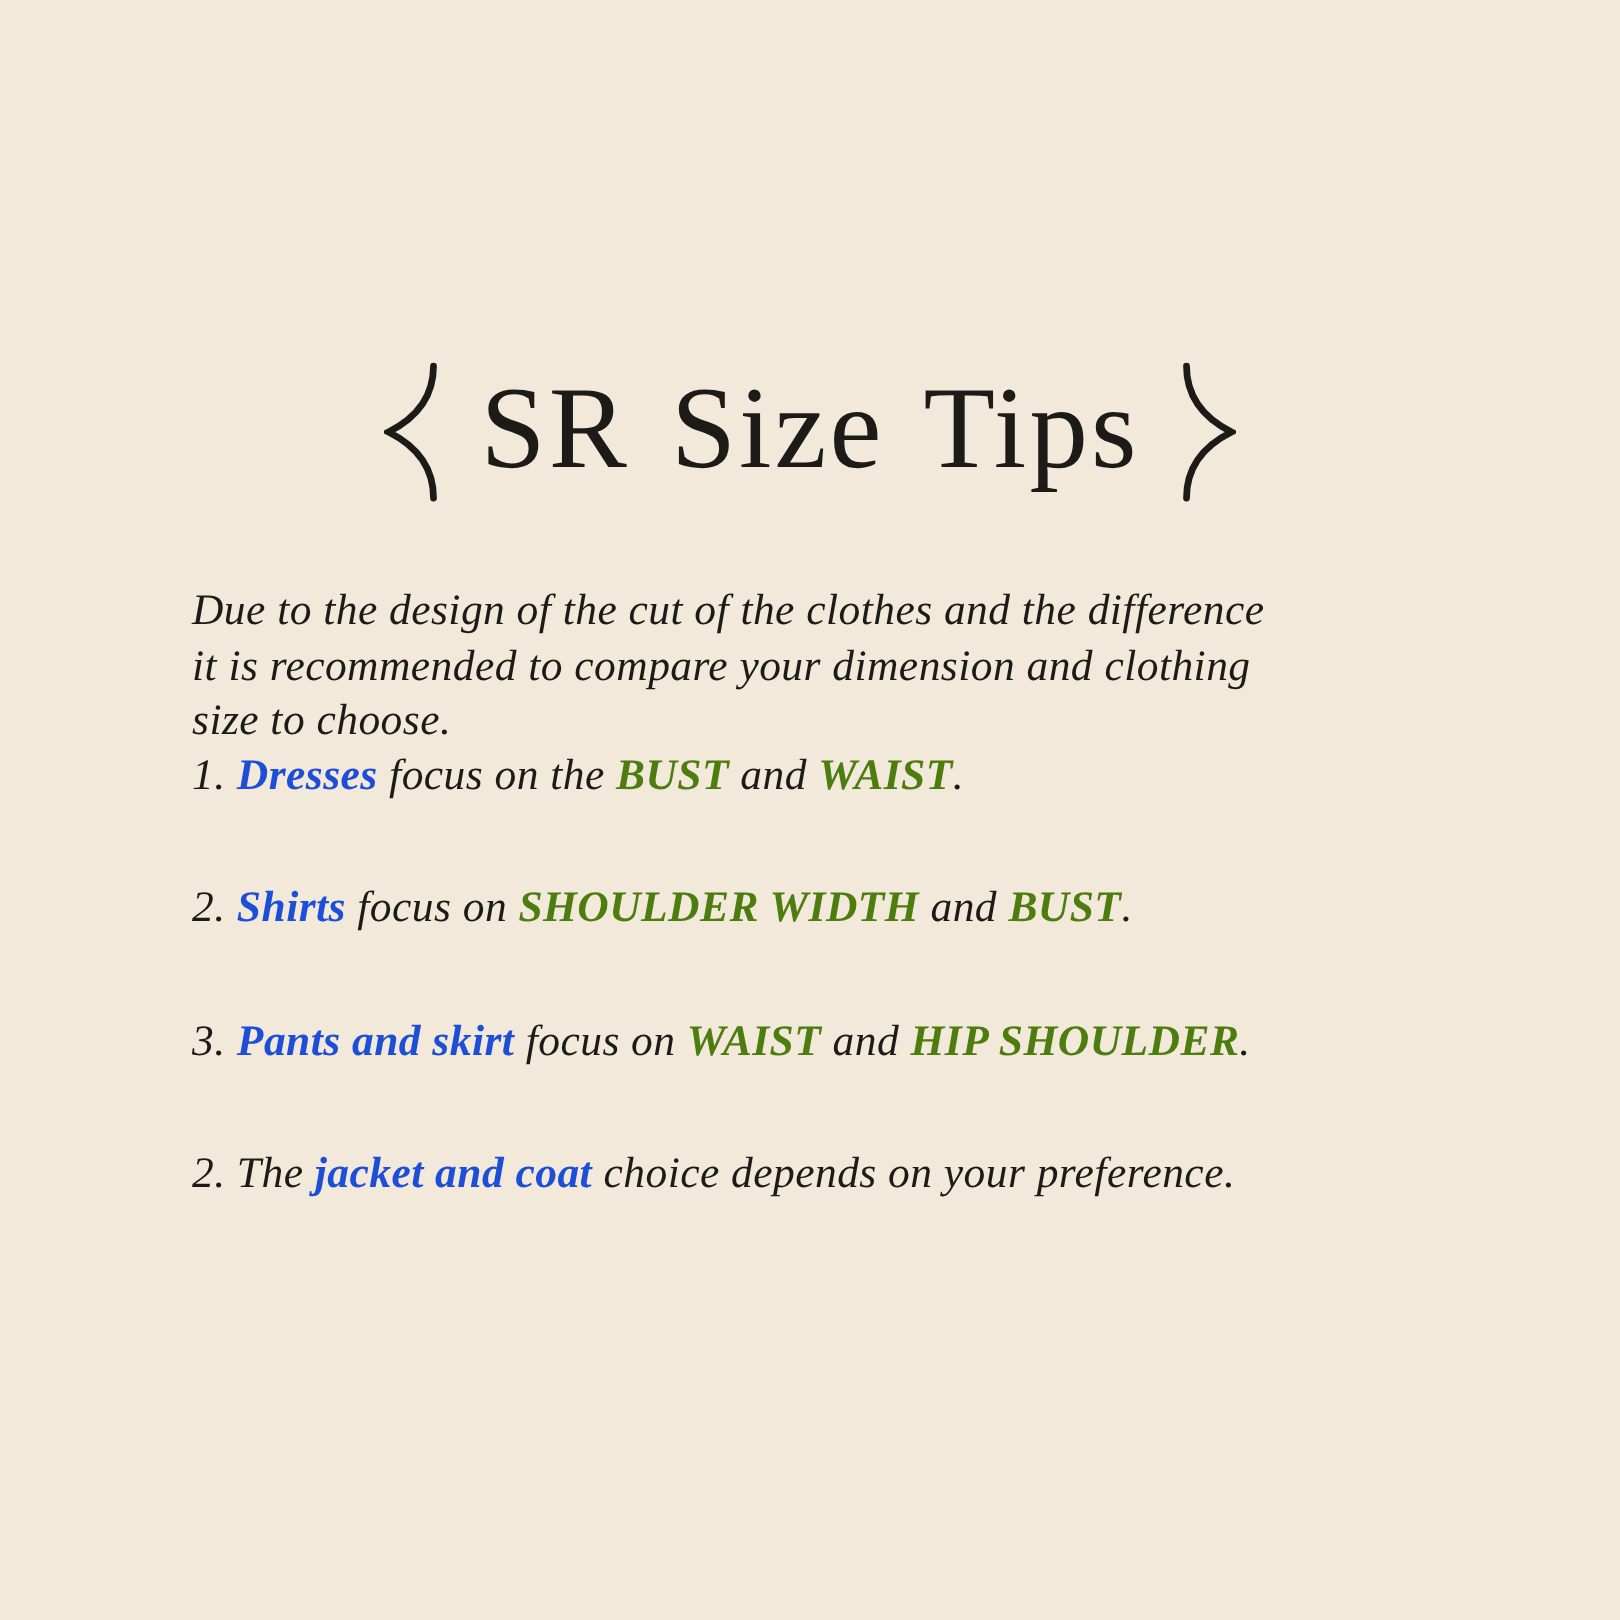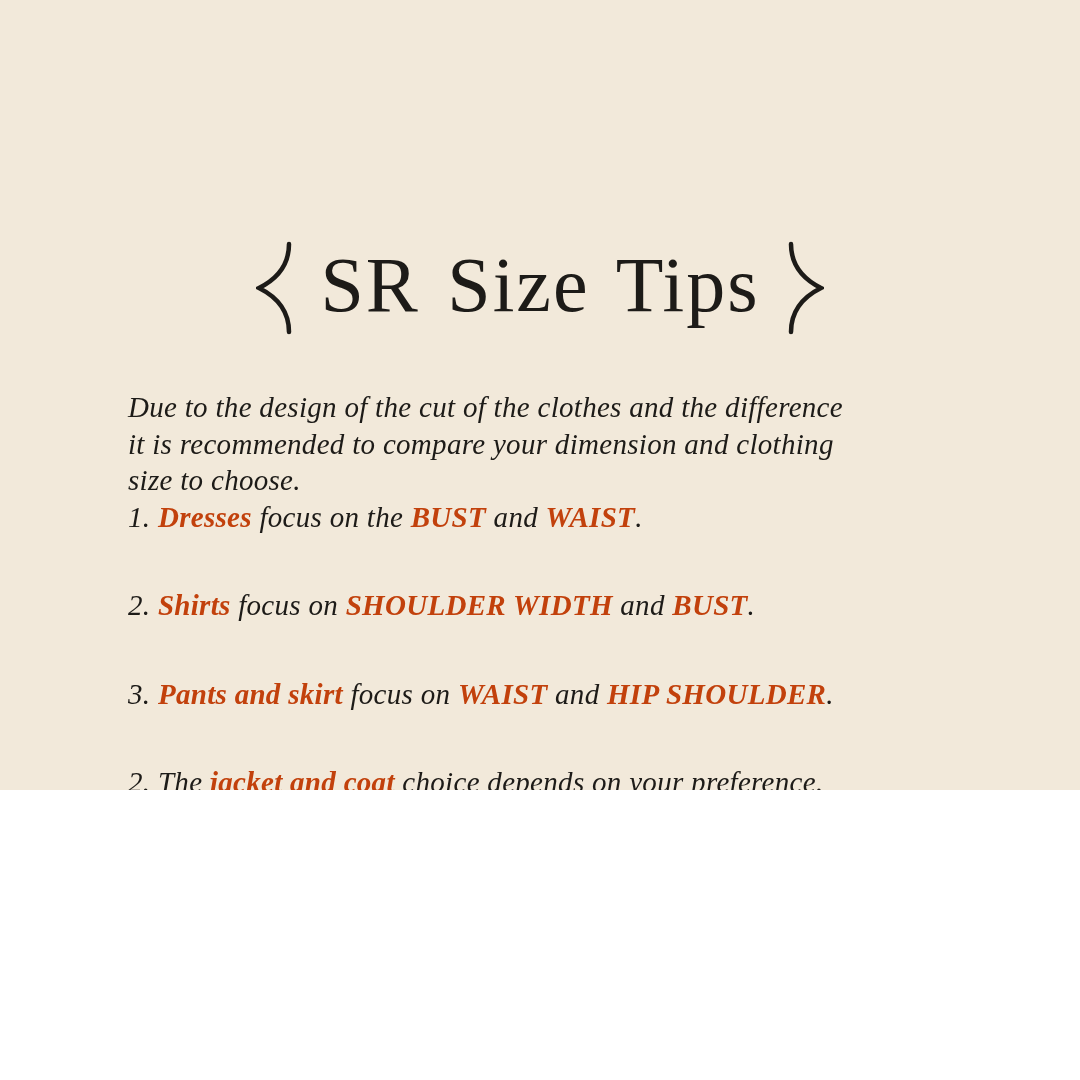--- a/index.html
+++ b/index.html
@@ -2,21 +2,21 @@
 <html><head>
 <meta charset="utf-8">
 <style>
   html, body {
     margin: 0;
     padding: 0;
   }
   .card {
     position: relative;
     width: 1080px;
-    height: 790px;
+    height: 1080px;
     background: #F2E9DA;
     font-family: "Liberation Serif", serif;
     color: #1D1B18;
     overflow: hidden;
   }
   .title-row {
     position: absolute;
     top: 238px;
     left: 0;
     width: 1080px;
@@ -66,25 +66,25 @@
   }
   .tip + .tip {
     margin-top: 52px;
   }
   .part-normal {
     font-weight: 400;
     color: #1D1B18;
   }
   .part-bold {
     font-weight: 700;
-    color: #c2410c;
+    color: #1d4ed8;
   }
   .part-accent {
     font-weight: 700;
-    color: #c2410c;
+    color: #4d7c0f;
   }
 </style>
 </head>
 <body>
 
 <div class="card">
 
   <div class="title-row">
     <svg class="bracket-icon" width="36" height="96" viewBox="0 0 36 96" aria-hidden="true">
       <path d="M 33 4 C 33 30 15 42 3 48 C 15 54 33 66 33 92" fill="none" stroke="#1D1B18" stroke-width="4.5" stroke-linecap="round"></path>

